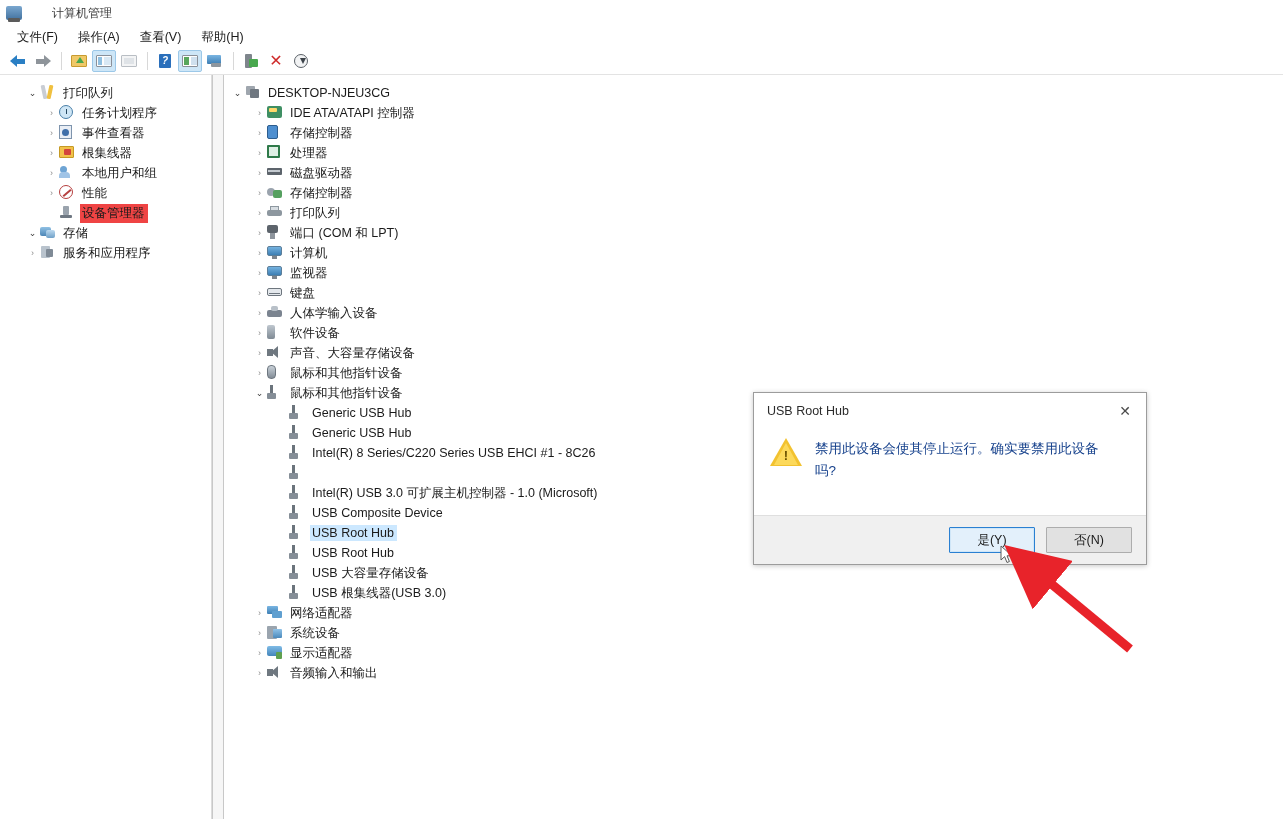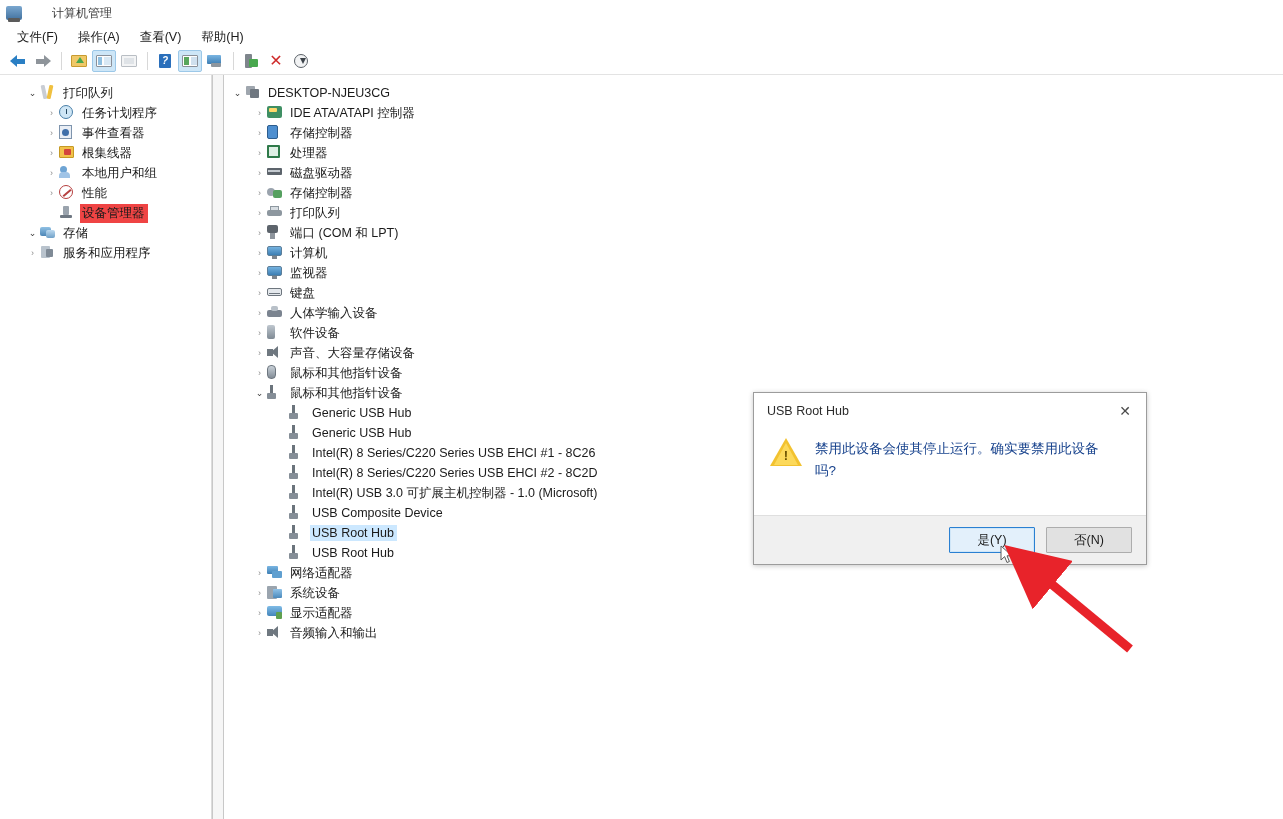--- a/index.html
+++ b/index.html
@@ -498,21 +498,20 @@
         <span class="ico">
           <i class="i-usb" style="display: block;"></i>
         </span>
         <span class="lbl">Intel(R) 8 Series/C220 Series USB EHCI #1 - 8C26</span>
       </div>
       <div class="row" style="padding-left: 50px;">
         <span class="chev"></span>
         <span class="ico">
           <i class="i-usb" style="display: block;"></i>
         </span>
-        <span class="lbl">Intel(R) 8 Series/C220 Series USB EHCI #2 - 8C2D</span>
       </div>
       <div class="row" style="padding-left: 50px;">
         <span class="chev"></span>
         <span class="ico">
           <i class="i-usb" style="display: block;"></i>
         </span>
         <span class="lbl">Intel(R) USB 3.0 可扩展主机控制器 - 1.0 (Microsoft)</span>
       </div>
       <div class="row" style="padding-left: 50px;">
         <span class="chev"></span>
@@ -527,20 +526,34 @@
           <i class="i-usb" style="display: block;"></i>
         </span>
         <span class="lbl">USB Root Hub</span>
       </div>
       <div class="row" style="padding-left: 50px;">
         <span class="chev"></span>
         <span class="ico">
           <i class="i-usb" style="display: block;"></i>
         </span>
         <span class="lbl">USB Root Hub</span>
+      </div>
+      <div class="row" style="padding-left: 50px;">
+        <span class="chev"></span>
+        <span class="ico">
+          <i class="i-usb" style="display: block;"></i>
+        </span>
+        <span class="lbl">USB 大容量存储设备</span>
+      </div>
+      <div class="row" style="padding-left: 50px;">
+        <span class="chev"></span>
+        <span class="ico">
+          <i class="i-usb" style="display: block;"></i>
+        </span>
+        <span class="lbl">USB 根集线器(USB 3.0)</span>
       </div>
       <div class="row" style="padding-left: 28px;">
         <span class="chev">›</span>
         <span class="ico">
           <i class="i-net" style="display: block;"></i>
         </span>
         <span class="lbl">网络适配器</span>
       </div>
       <div class="row" style="padding-left: 28px;">
         <span class="chev">›</span>

